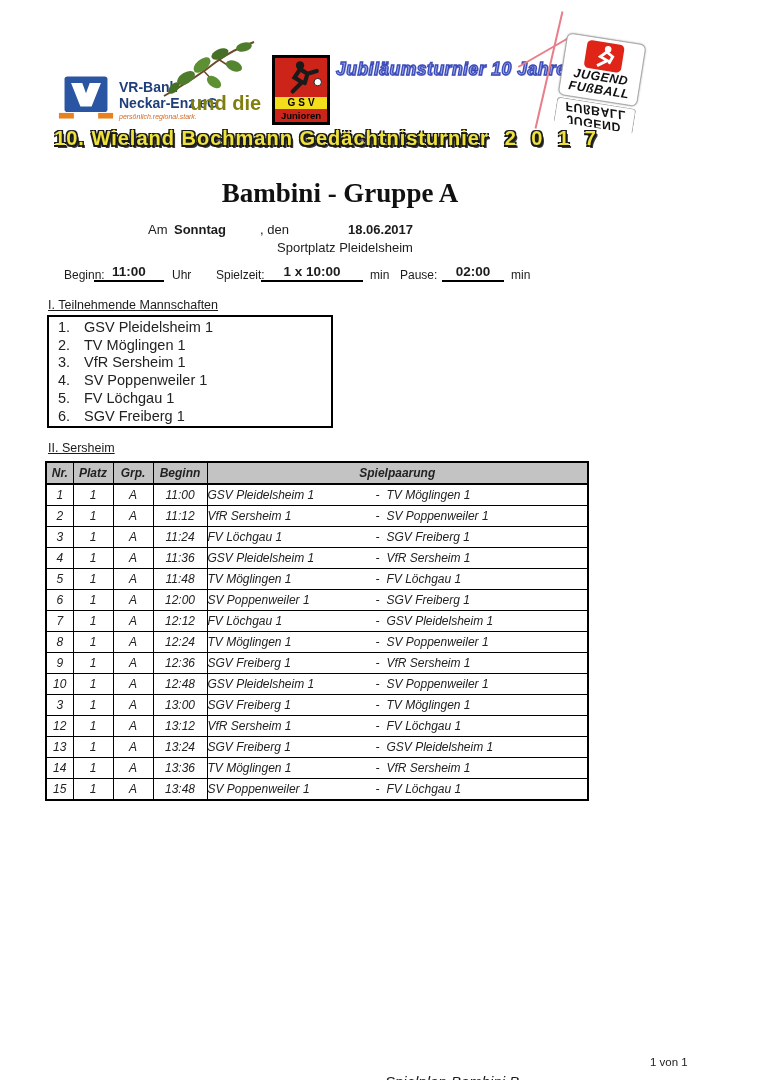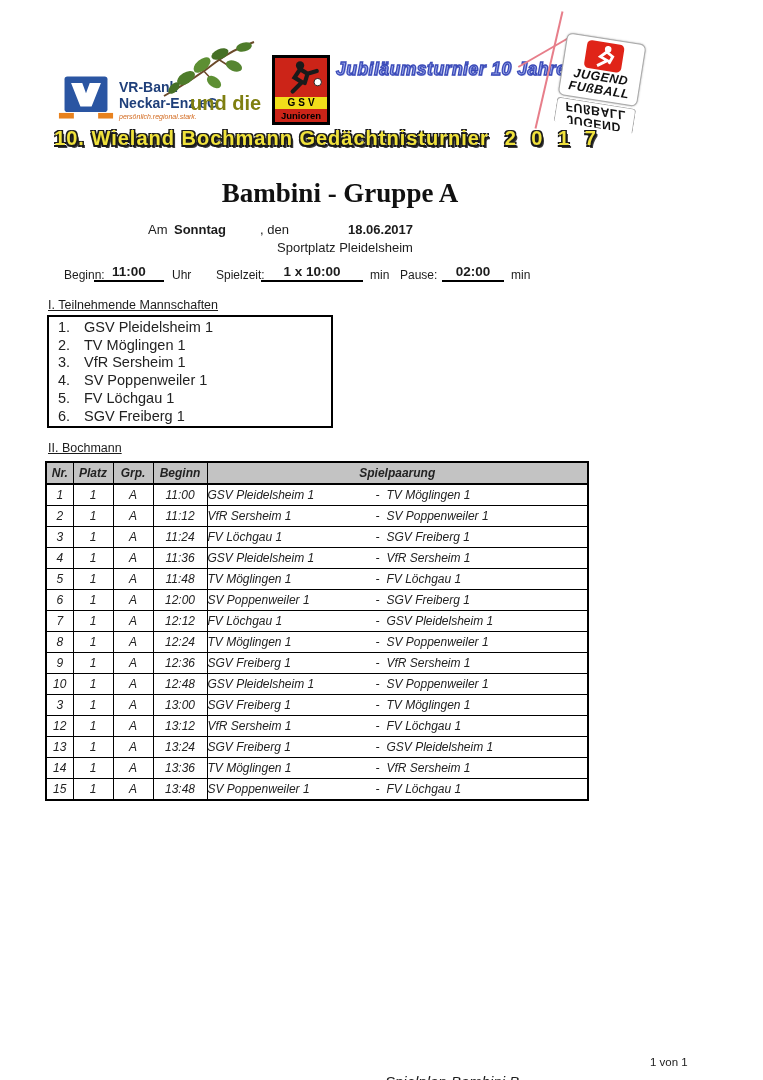--- a/index.html
+++ b/index.html
@@ -220,21 +220,21 @@
       <div class="team-item">
         <span class="team-num">5.</span>
         <span>FV Löchgau 1</span>
       </div>
       <div class="team-item">
         <span class="team-num">6.</span>
         <span>SGV Freiberg 1</span>
       </div>
     </div>
 
-  <div class="sec-head sec2">II. Bochmann</div>
+  <div class="sec-head sec2">II. Sersheim</div>
 
   <table class="sched">
     <colgroup>
       <col style="width:27px">
         <col style="width:40px">
         <col style="width:40px">
       <col style="width:54px">
         <col style="width:381px">
     </colgroup>
     <thead>

